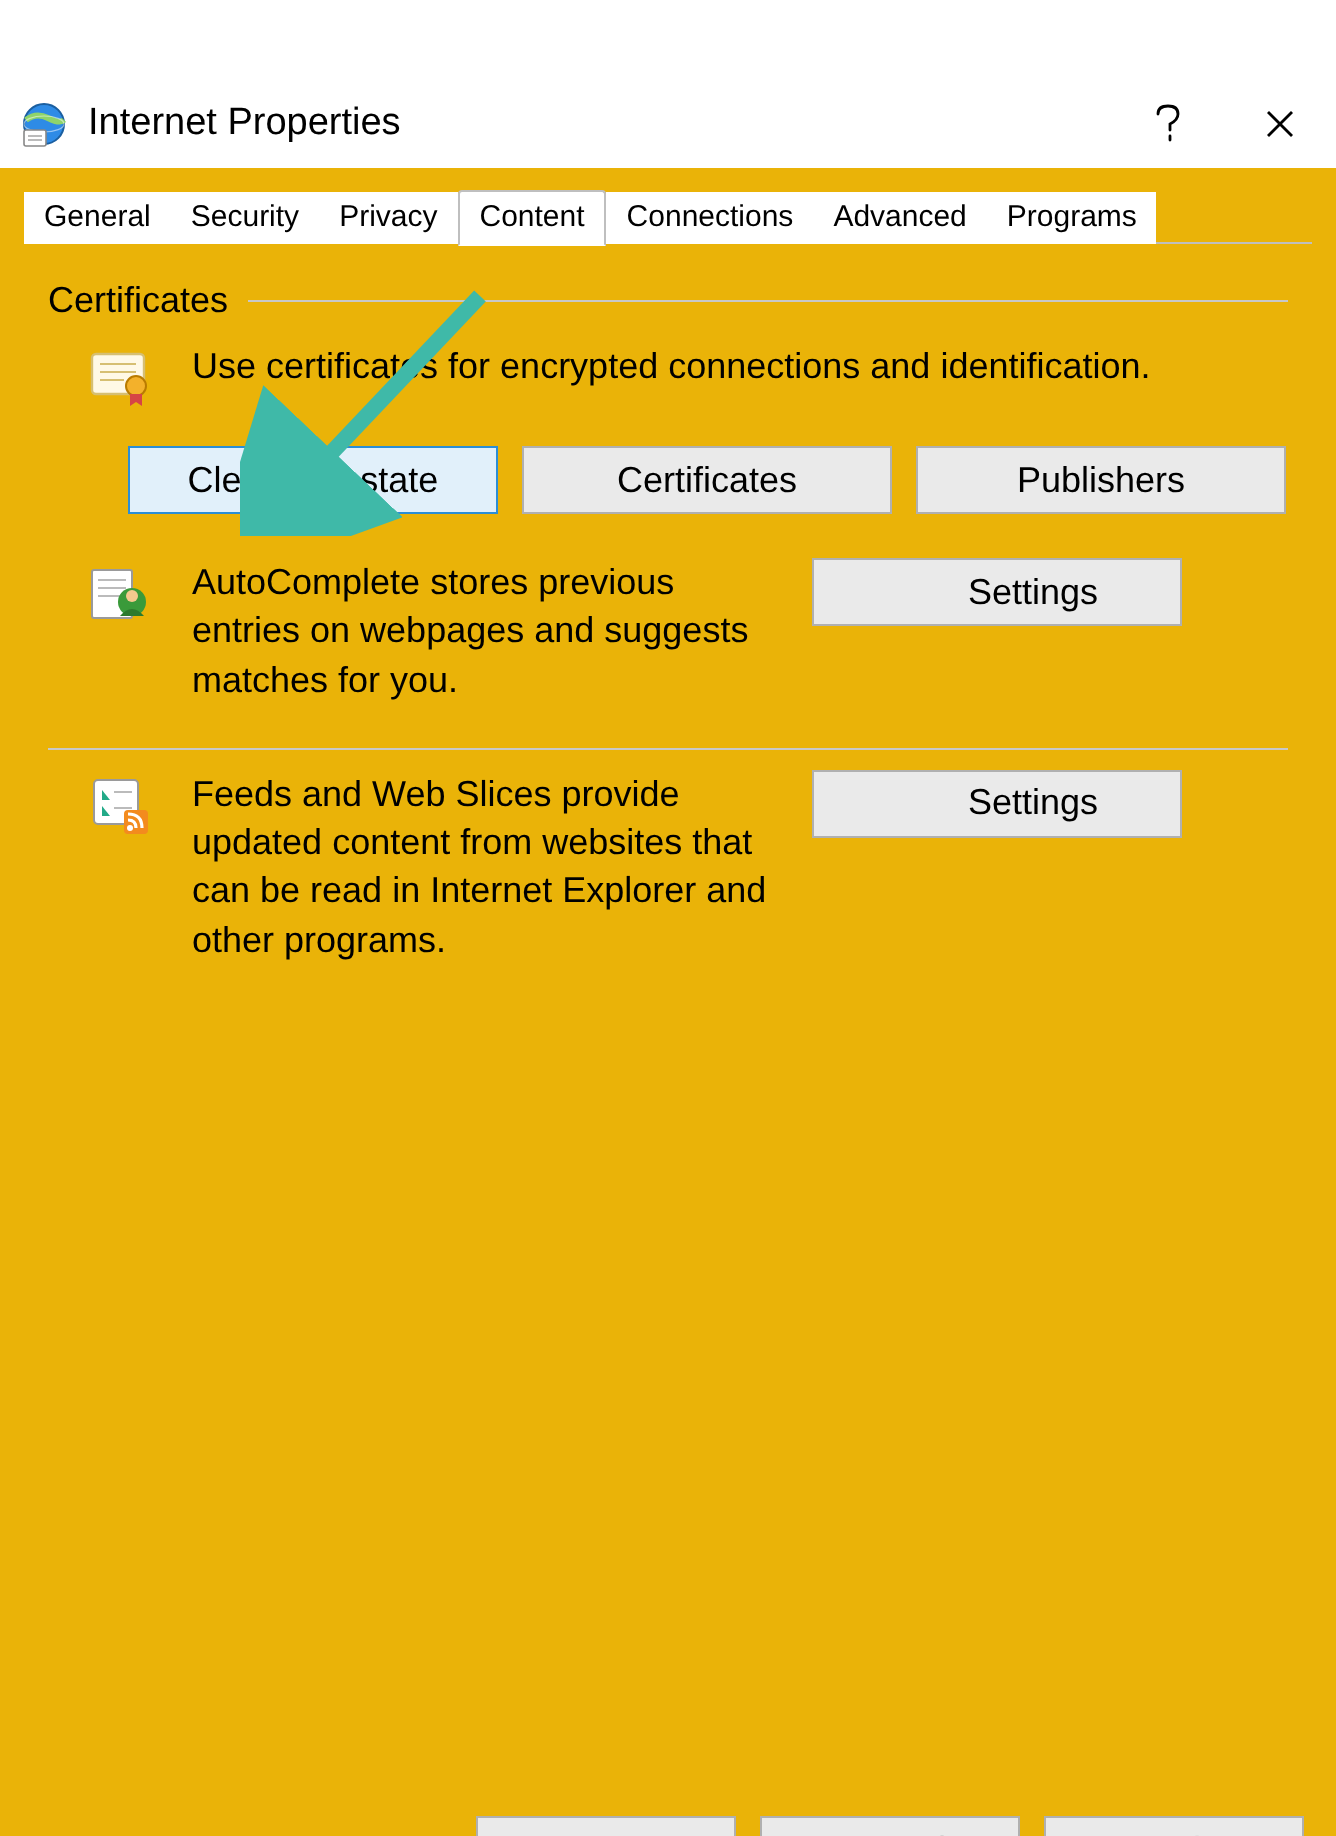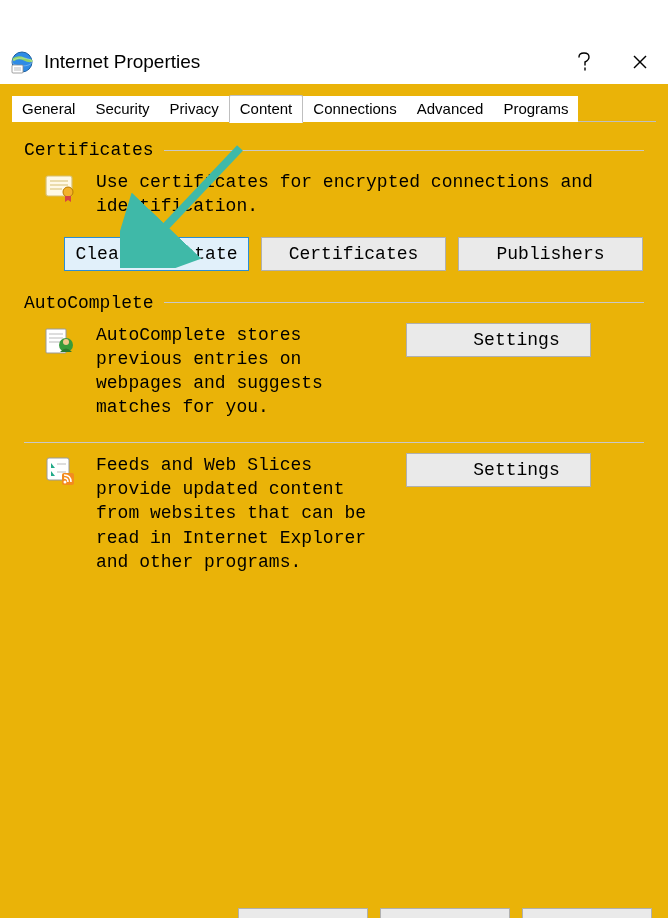--- a/index.html
+++ b/index.html
@@ -86,21 +86,20 @@
       text-align: right;
     }
     .tab-panel {
       flex: 1;
       padding: 18px 24px 10px 24px;
       overflow: hidden;
     }
     
     .group {
       margin-bottom: 22px;
-      font-family: Liberation Mono, monospace;
     }
     .group-head {
       display: flex;
       align-items: center;
       gap: 10px;
       margin-bottom: 10px;
     }
     .group-label {
       font-size: 18px;
       color: #000;
@@ -236,24 +235,20 @@
         <span class="group-text">Use certificates for encrypted connections and identification.</span>
       </div>
       <div class="cert-buttons">
         <button class="btn highlight">Clear SSL state</button>
         <button class="btn">Certificates</button>
         <button class="btn">Publishers</button>
       </div>
     </div>
 
     <div class="group">
-      <div class="group-head">
-        <span class="group-label">AutoComplete</span>
-        <span class="group-line"></span>
-      </div>
       <div class="group-row">
         <span class="group-icon">
           <svg viewBox="0 0 32 32" width="32" height="32">
             <rect x="2" y="4" width="20" height="24" rx="1" fill="#fff" stroke="#9a9a9a"></rect>
             <line x1="5" y1="9" x2="19" y2="9" stroke="#bbb"></line>
             <line x1="5" y1="13" x2="19" y2="13" stroke="#bbb"></line>
             <line x1="5" y1="17" x2="19" y2="17" stroke="#bbb"></line>
             <circle cx="22" cy="20" r="7" fill="#3a9a3a"></circle>
             <circle cx="22" cy="17" r="3" fill="#f4c98e"></circle>
             <path d="M16 27 Q22 20 28 27" fill="#2d7a2d"></path>

